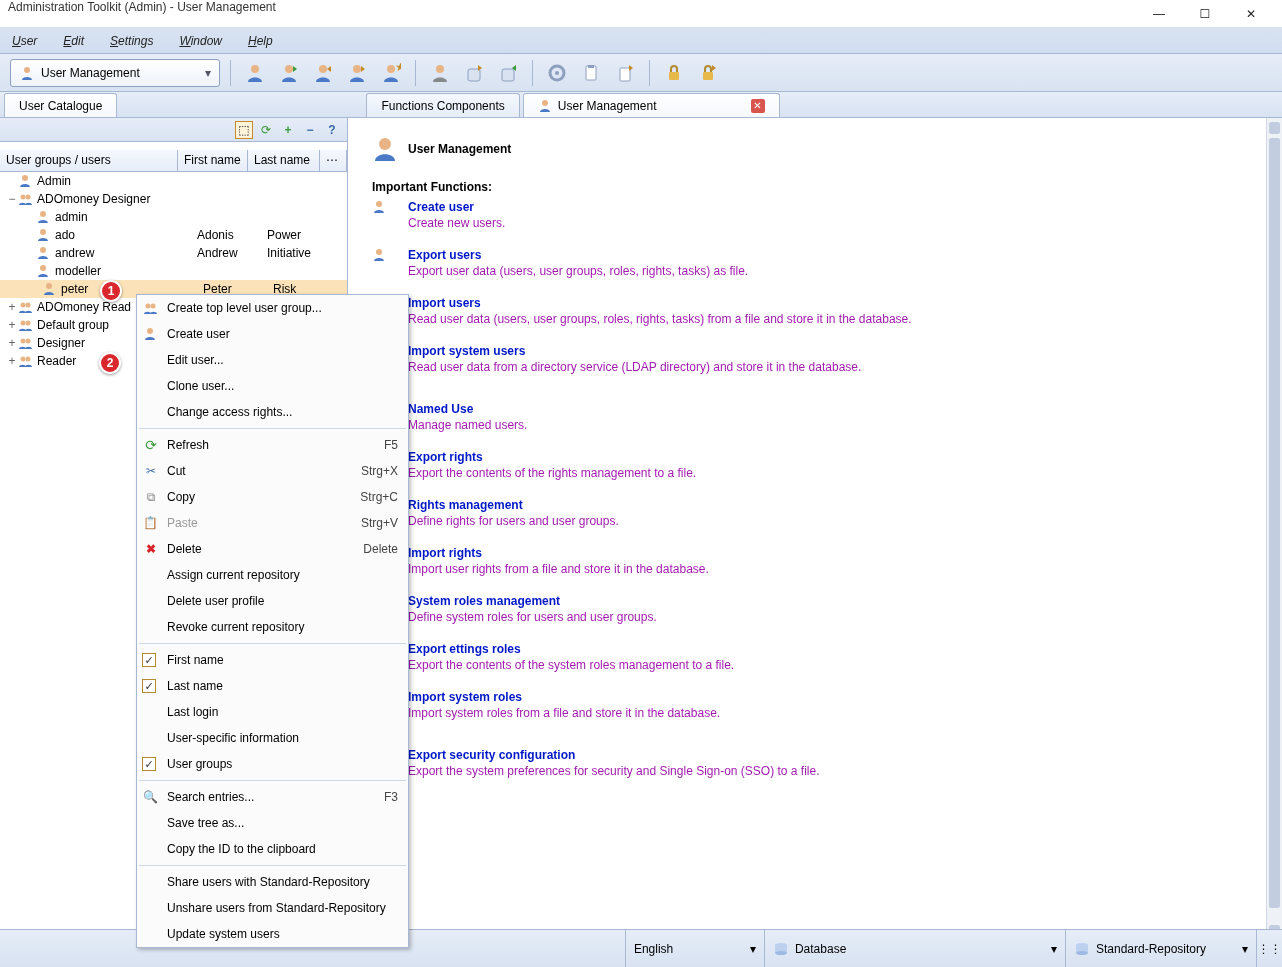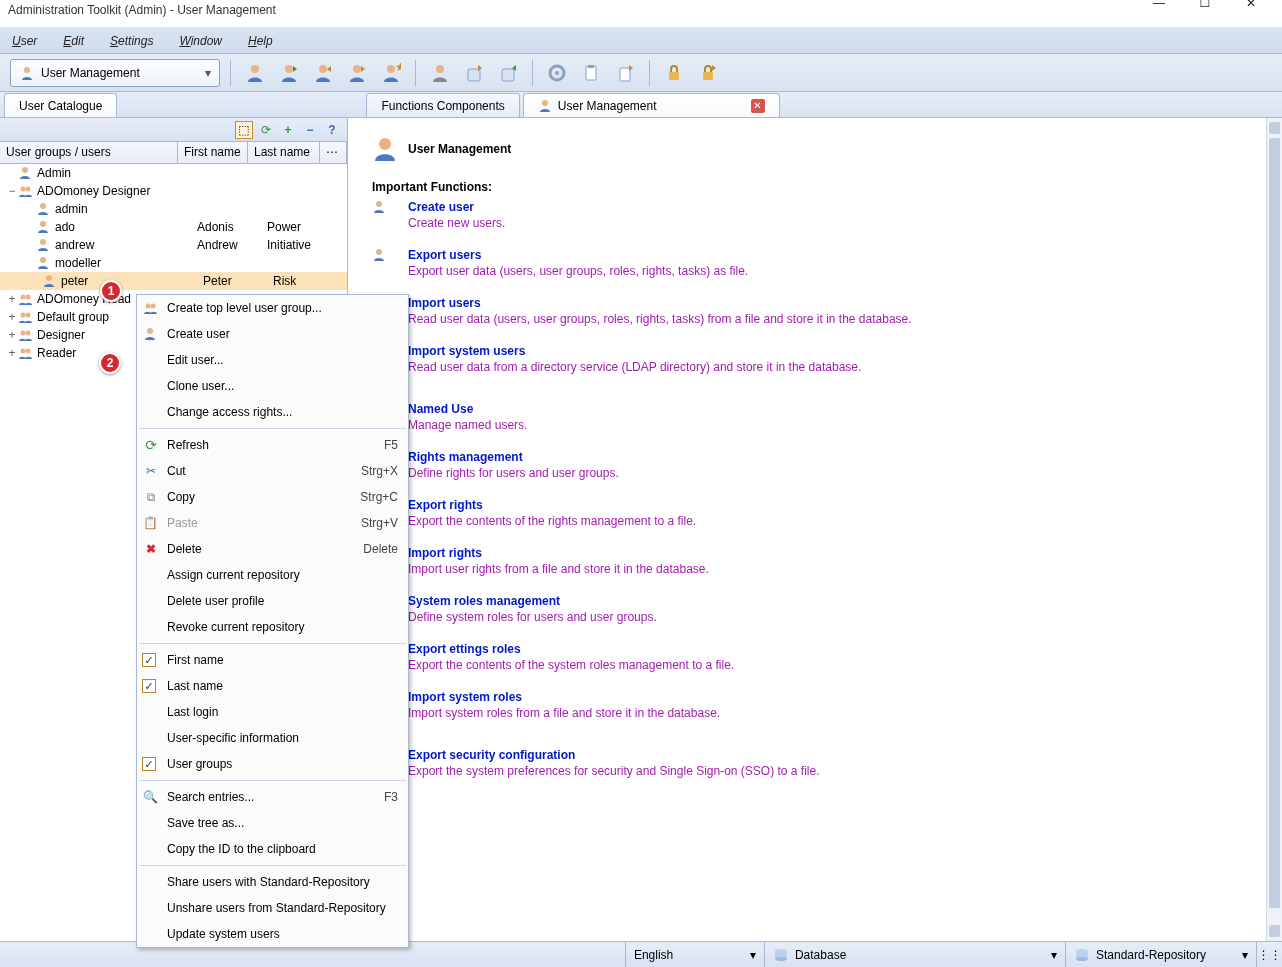--- a/index.html
+++ b/index.html
@@ -1,53 +1,53 @@
 <!DOCTYPE html>
 <html><head>
 <meta charset="utf-8">
 <style>
 *{box-sizing:border-box;margin:0;padding:0;font-family:"Segoe UI",Tahoma,sans-serif;font-size:12px;}
 body{background:#fff;width:1282px;height:967px;overflow:hidden;position:relative;}
-.titlebar{height:28px;background:#fff;display:flex;align-items:flex-end;padding:10px 8px;border-bottom:1px solid #d8e2f1;}
+.titlebar{height:28px;background:#fff;display:flex;align-items:flex-start;padding:0 8px;border-bottom:1px solid #d8e2f1;}
 .titlebar .title{flex:1;color:#333;}
 .titlebar .ctrl{width:46px;height:28px;display:flex;align-items:center;justify-content:center;color:#222;}
 .menubar{height:26px;background:linear-gradient(#d8e2f1,#d1ddef);display:flex;align-items:center;padding:0 6px;border-bottom:1px solid #a9b8d2;gap:14px;}
 .menubar .mitem{padding:2px 6px;color:#222;font-style:italic;}
 .menubar .mitem u{text-decoration:underline;}
 .toolbar{height:38px;background:linear-gradient(#e6edf8,#d8e2f1);display:flex;align-items:center;padding:4px 10px;border-bottom:1px solid #a9b8d2;gap:6px;}
 .dropdown{height:28px;border:1px solid #8ea0bf;background:linear-gradient(#fff,#eef3fb);border-radius:3px;display:flex;align-items:center;padding:0 8px;min-width:210px;gap:6px;}
 .dropdown .caret{margin-left:auto;color:#556;}
 .tbicon{width:28px;height:28px;border:1px solid transparent;border-radius:3px;display:flex;align-items:center;justify-content:center;}
 .tbsep{width:1px;height:26px;background:#a9b8d2;margin:0 4px;}
 .tabstrip{height:26px;background:linear-gradient(#e6edf8,#d8e2f1);border-bottom:1px solid #a9b8d2;display:flex;align-items:flex-end;}
 .tab{height:24px;border:1px solid #a9b8d2;border-bottom:none;background:linear-gradient(#f5f8fd,#e6edf8);padding:0 14px;display:flex;align-items:center;margin-right:3px;border-radius:3px 3px 0 0;gap:6px;}
 .tab.active{background:linear-gradient(#fff,#f5f8fd);}
 .tab .close{width:14px;height:14px;background:#d9534f;color:#fff;font-size:10px;display:flex;align-items:center;justify-content:center;border-radius:2px;}
 .workarea{position:absolute;top:118px;left:0;right:0;bottom:26px;display:flex;}
 .catalog{width:348px;border-right:1px solid #a9b8d2;display:flex;flex-direction:column;}
 .catbar{height:24px;background:linear-gradient(#e6edf8,#d8e2f1);border-bottom:1px solid #a9b8d2;display:flex;justify-content:flex-end;align-items:center;gap:4px;padding:0 6px;}
 .catbar .cicon{width:18px;height:18px;display:flex;align-items:center;justify-content:center;}
-.cathead{height:22px;border-bottom:1px solid #a9b8d2;display:flex;background:linear-gradient(#f5f8fd,#e6edf8);}
+.cathead{height:22px;border-bottom:1px solid #a9b8d2;display:flex;background:linear-gradient(#f5f8fd,#e6edf8);margin-top:8px;}
 .cathead .col{border-right:1px solid #a9b8d2;padding:3px 6px;}
 .tree{flex:1;overflow:auto;background:#fff;}
 .trow{display:flex;align-items:center;height:18px;padding-left:6px;}
 .trow.sel{background:#fbe2b8;padding-left:12px;}
 .trow .exp{width:12px;text-align:center;color:#666;}
 .trow .uicon{width:16px;height:14px;display:flex;align-items:center;justify-content:center;margin-right:3px;}
 .trow .cell{overflow:hidden;white-space:nowrap;}
 .content{flex:1;position:relative;background:#fff;overflow:auto;padding:18px 24px;}
 .content h1{font-size:24px;font-weight:700;display:flex;align-items:center;gap:10px;}
 .content .sub{font-weight:700;margin:18px 0 0;}
 .fnrow{display:flex;gap:12px;margin:12px 0 18px;}
 .fnrow .bicon{width:24px;height:24px;flex-shrink:0;}
 .fnrow .ftxt .lnk{color:#0018c8;font-weight:700;}
 .fnrow .ftxt .dsc{color:#a21caf;margin-top:2px;}
 .vscroll{position:absolute;top:0;right:0;width:16px;height:100%;background:#eef1f6;border-left:1px solid #cfd8e6;}
 .vscroll .thumb{position:absolute;left:2px;right:2px;background:#c3cde0;border-radius:2px;}
-.statusbar{position:absolute;left:0;right:0;bottom:0;height:26px;background:linear-gradient(#e6edf8,#d8e2f1);border-top:1px solid #a9b8d2;display:flex;align-items:center;}
+.statusbar{position:absolute;left:0;right:0;bottom:0;height:38px;background:linear-gradient(#e6edf8,#d8e2f1);border-top:1px solid #a9b8d2;display:flex;align-items:center;}
 .statusbar .cell{border-left:1px solid #a9b8d2;height:100%;display:flex;align-items:center;padding:0 8px;gap:6px;}
 .statusbar .sel{min-width:110px;display:flex;align-items:center;gap:4px;}
 .barrel{width:16px;height:14px;}
 .ctxmenu{position:absolute;left:136px;top:294px;width:273px;background:#fbfbfb;border:1px solid #a9b8d2;box-shadow:2px 2px 4px rgba(0,0,0,.25);z-index:50;}
 .ctxmenu .mi{height:26px;display:flex;align-items:center;padding:0 10px 0 30px;position:relative;}
 .ctxmenu .mi .lbl{flex:1;}
 .ctxmenu .mi .sc{color:#444;}
 .ctxmenu .mi.dis{color:#999;}
 .ctxmenu .sep{height:1px;background:#cfd8e6;margin:3px 2px;}
 .ctxmenu .mi .ico{position:absolute;left:5px;width:18px;height:18px;display:flex;align-items:center;justify-content:center;}
@@ -423,34 +423,34 @@
           </div>
         </div>
         <div class="fnrow" style="margin-top: 16px;">
           <div class="bicon">
             <svg width="16" height="14">
               <circle cx="7" cy="4" r="3" fill="#e8b486"></circle>
               <path d="M2 13c0-4 10-4 10 0" fill="#4a79c5"></path>
             </svg>
           </div>
           <div class="ftxt">
+            <div class="lnk">Export rights</div>
+            <div class="dsc">Export the contents of the rights management to a file.</div>
+          </div>
+        </div>
+        <div class="fnrow" style="margin-top: 16px;">
+          <div class="bicon">
+            <svg width="16" height="14">
+              <circle cx="7" cy="4" r="3" fill="#e8b486"></circle>
+              <path d="M2 13c0-4 10-4 10 0" fill="#4a79c5"></path>
+            </svg>
+          </div>
+          <div class="ftxt">
             <div class="lnk">Rights management</div>
             <div class="dsc">Define rights for users and user groups.</div>
-          </div>
-        </div>
-        <div class="fnrow" style="margin-top: 16px;">
-          <div class="bicon">
-            <svg width="16" height="14">
-              <circle cx="7" cy="4" r="3" fill="#e8b486"></circle>
-              <path d="M2 13c0-4 10-4 10 0" fill="#4a79c5"></path>
-            </svg>
-          </div>
-          <div class="ftxt">
-            <div class="lnk">Export rights</div>
-            <div class="dsc">Export the contents of the rights management to a file.</div>
           </div>
         </div>
         <div class="fnrow" style="margin-top: 16px;">
           <div class="bicon">
             <svg width="16" height="14">
               <circle cx="7" cy="4" r="3" fill="#e8b486"></circle>
               <path d="M2 13c0-4 10-4 10 0" fill="#4a79c5"></path>
             </svg>
           </div>
           <div class="ftxt">

